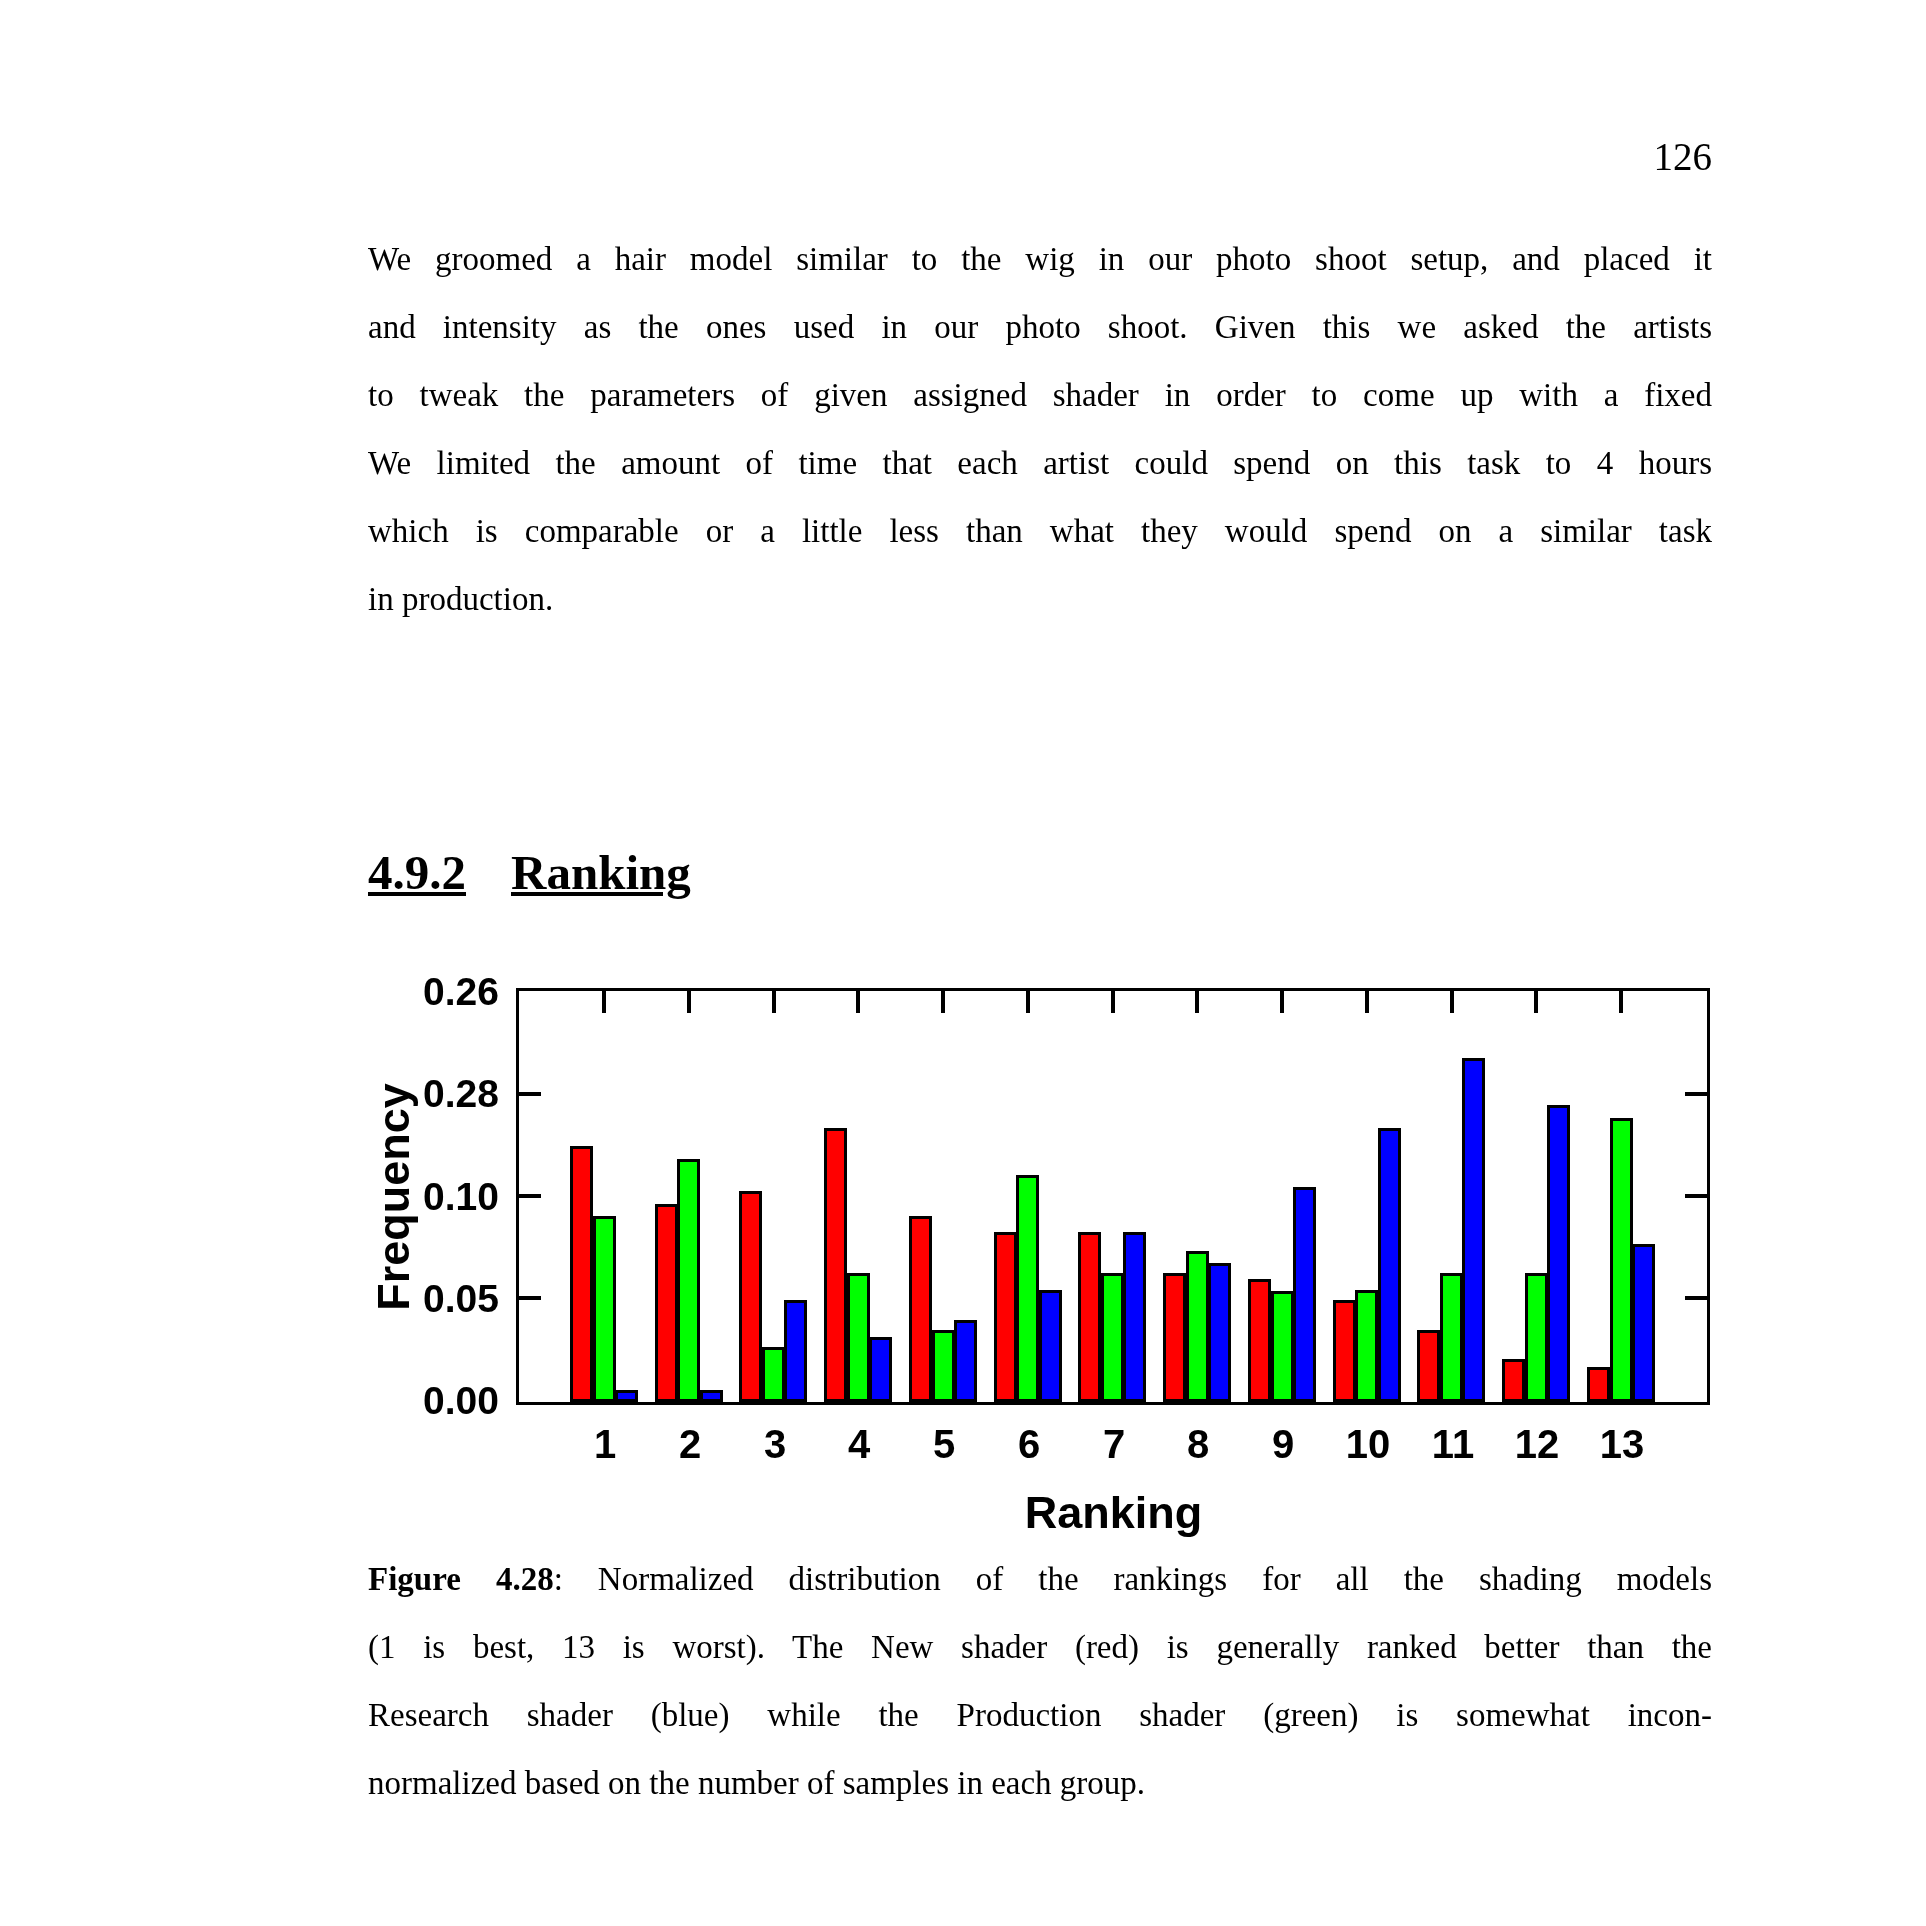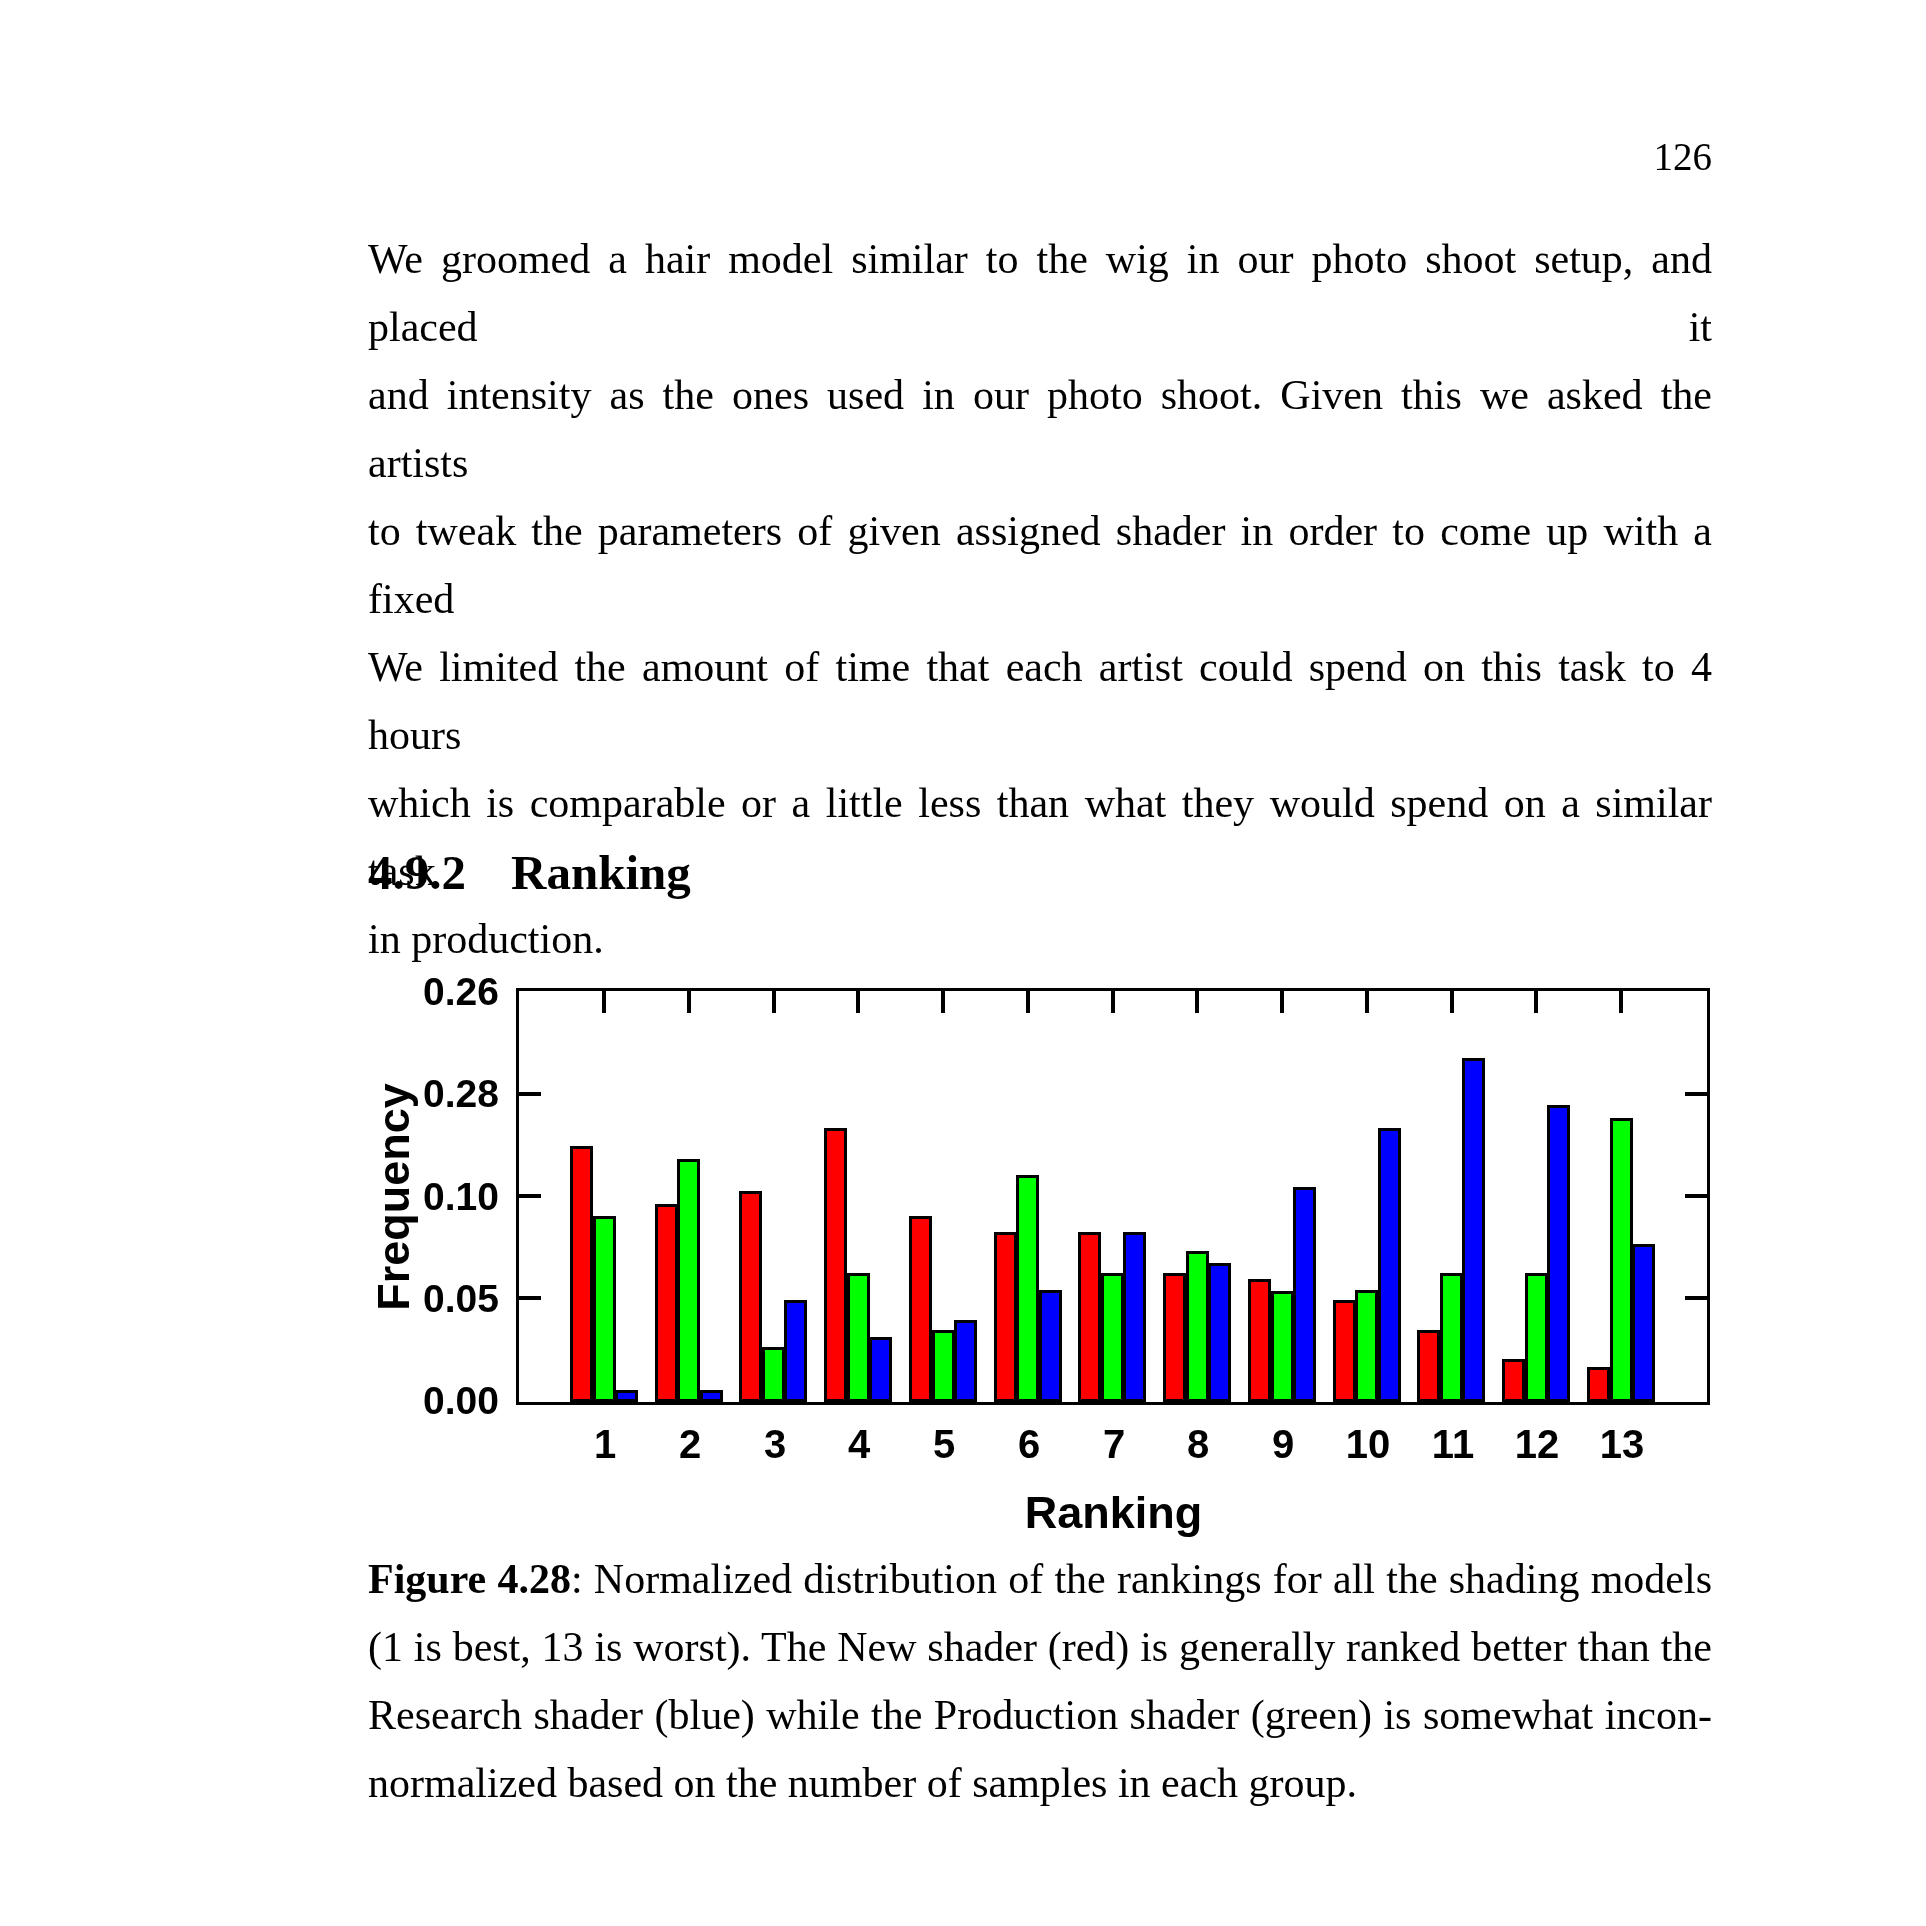--- a/index.html
+++ b/index.html
@@ -8,38 +8,39 @@
     background: #ffffff;
     position: relative;
     font-family: "Liberation Serif", serif;
     color: #000;
     overflow: hidden;
   }
   .textblock {
     position: absolute;
     left: 368px;
     width: 1344px;
-    font-size: 42px;
+    font-size: 33px;
     line-height: 68px;
   }
   .jline { text-align: justify; text-align-last: justify; }
   .jline.last { text-align-last: left; }
   .bold { font-weight: bold; }
   #page-number {
     position: absolute;
     left: 368px; top: 134px; width: 1344px;
     text-align: right;
     font-size: 39px;
   }
   #section-heading {
     position: absolute;
     left: 368px; top: 844px;
     font-weight: bold;
     font-size: 49px;
     white-space: nowrap;
+    text-decoration: underline;
   }
   #section-heading .heading-num { margin-right: 45px; }
   #plot-box {
     position: absolute;
     left: 516px; top: 988px;
     width: 1194px; height: 417px;
     border: 3.9px solid #000;
     box-sizing: border-box;
     background: #fff;
   }

